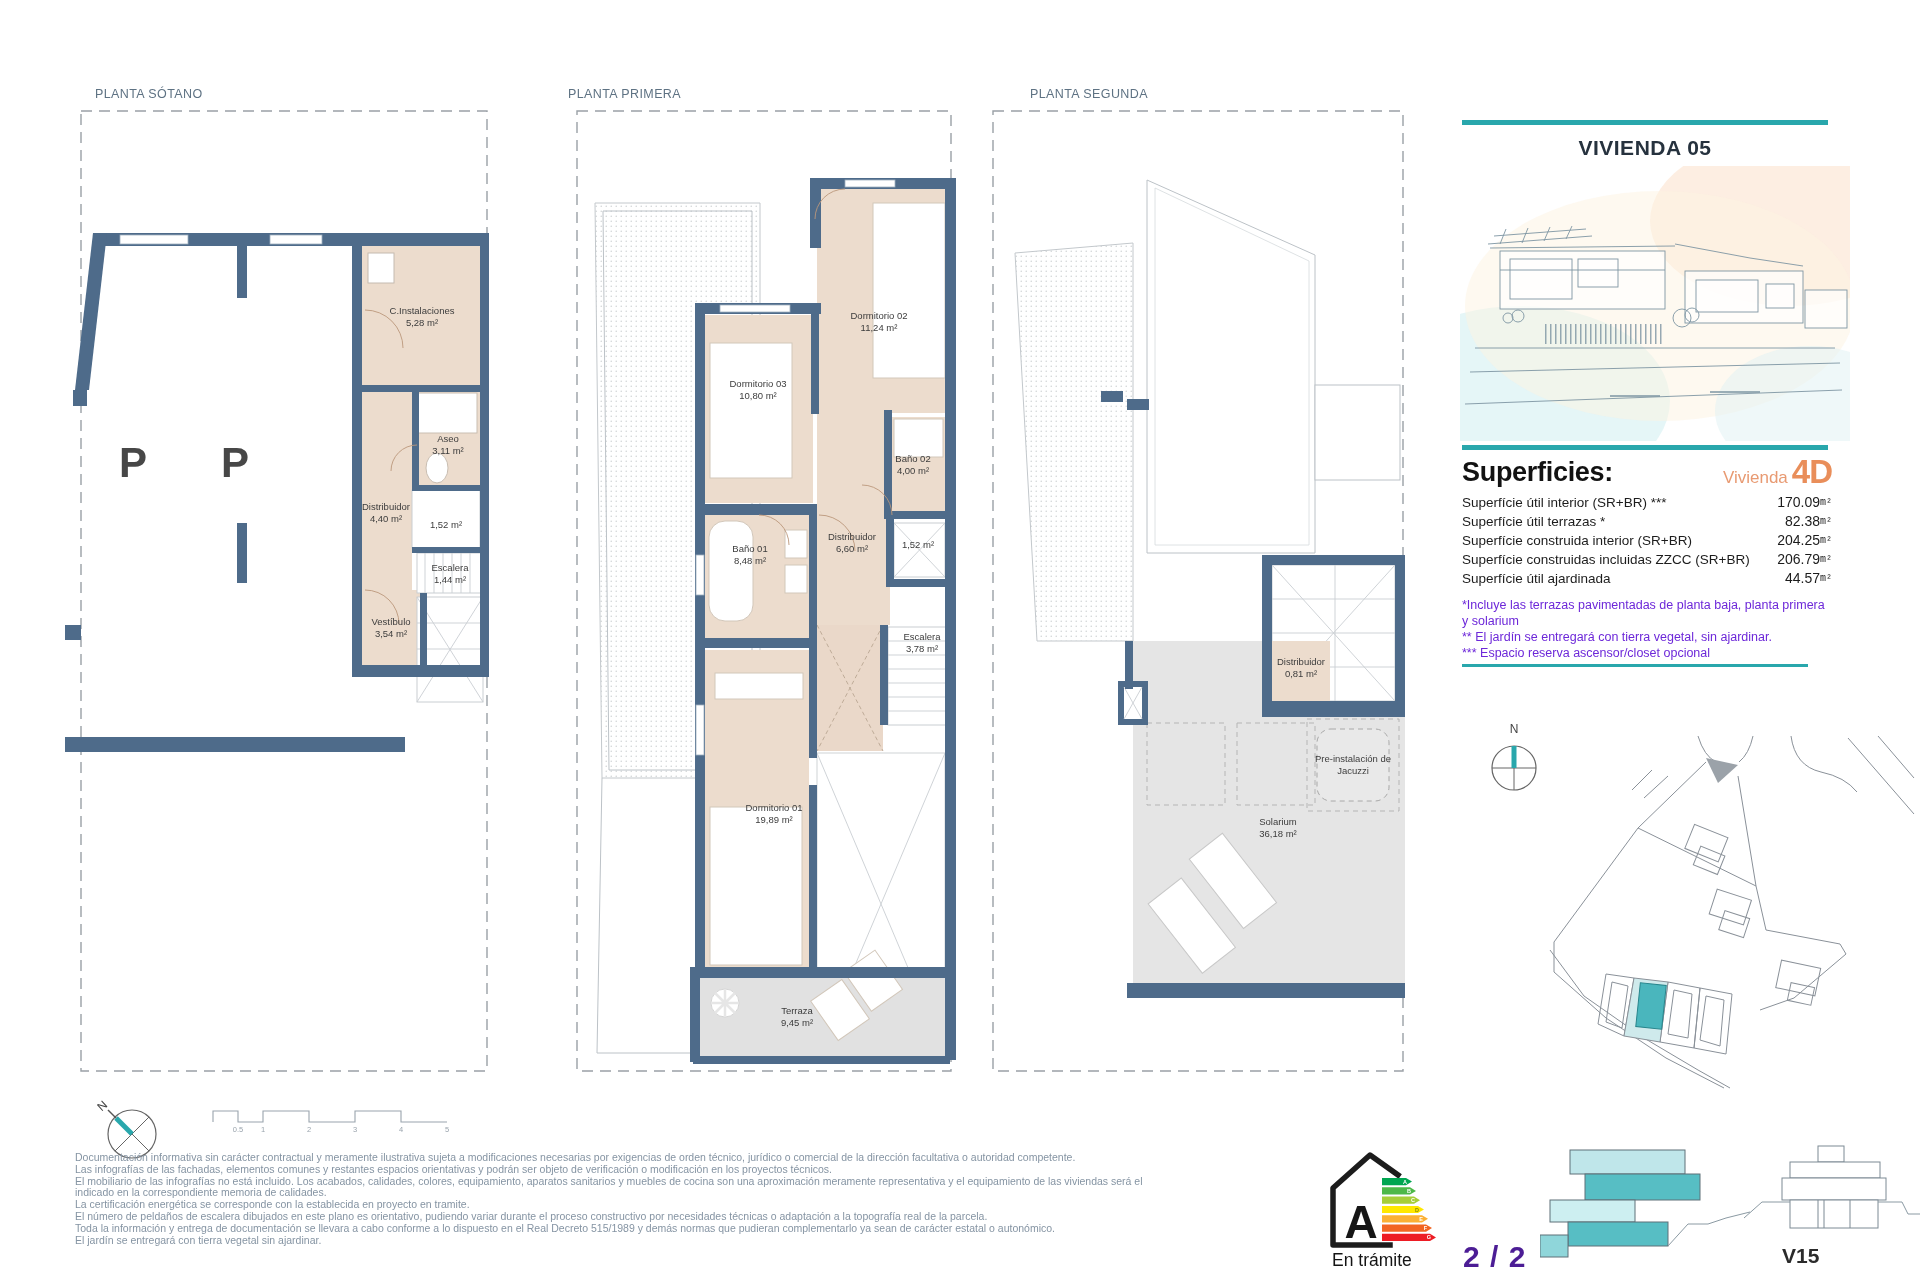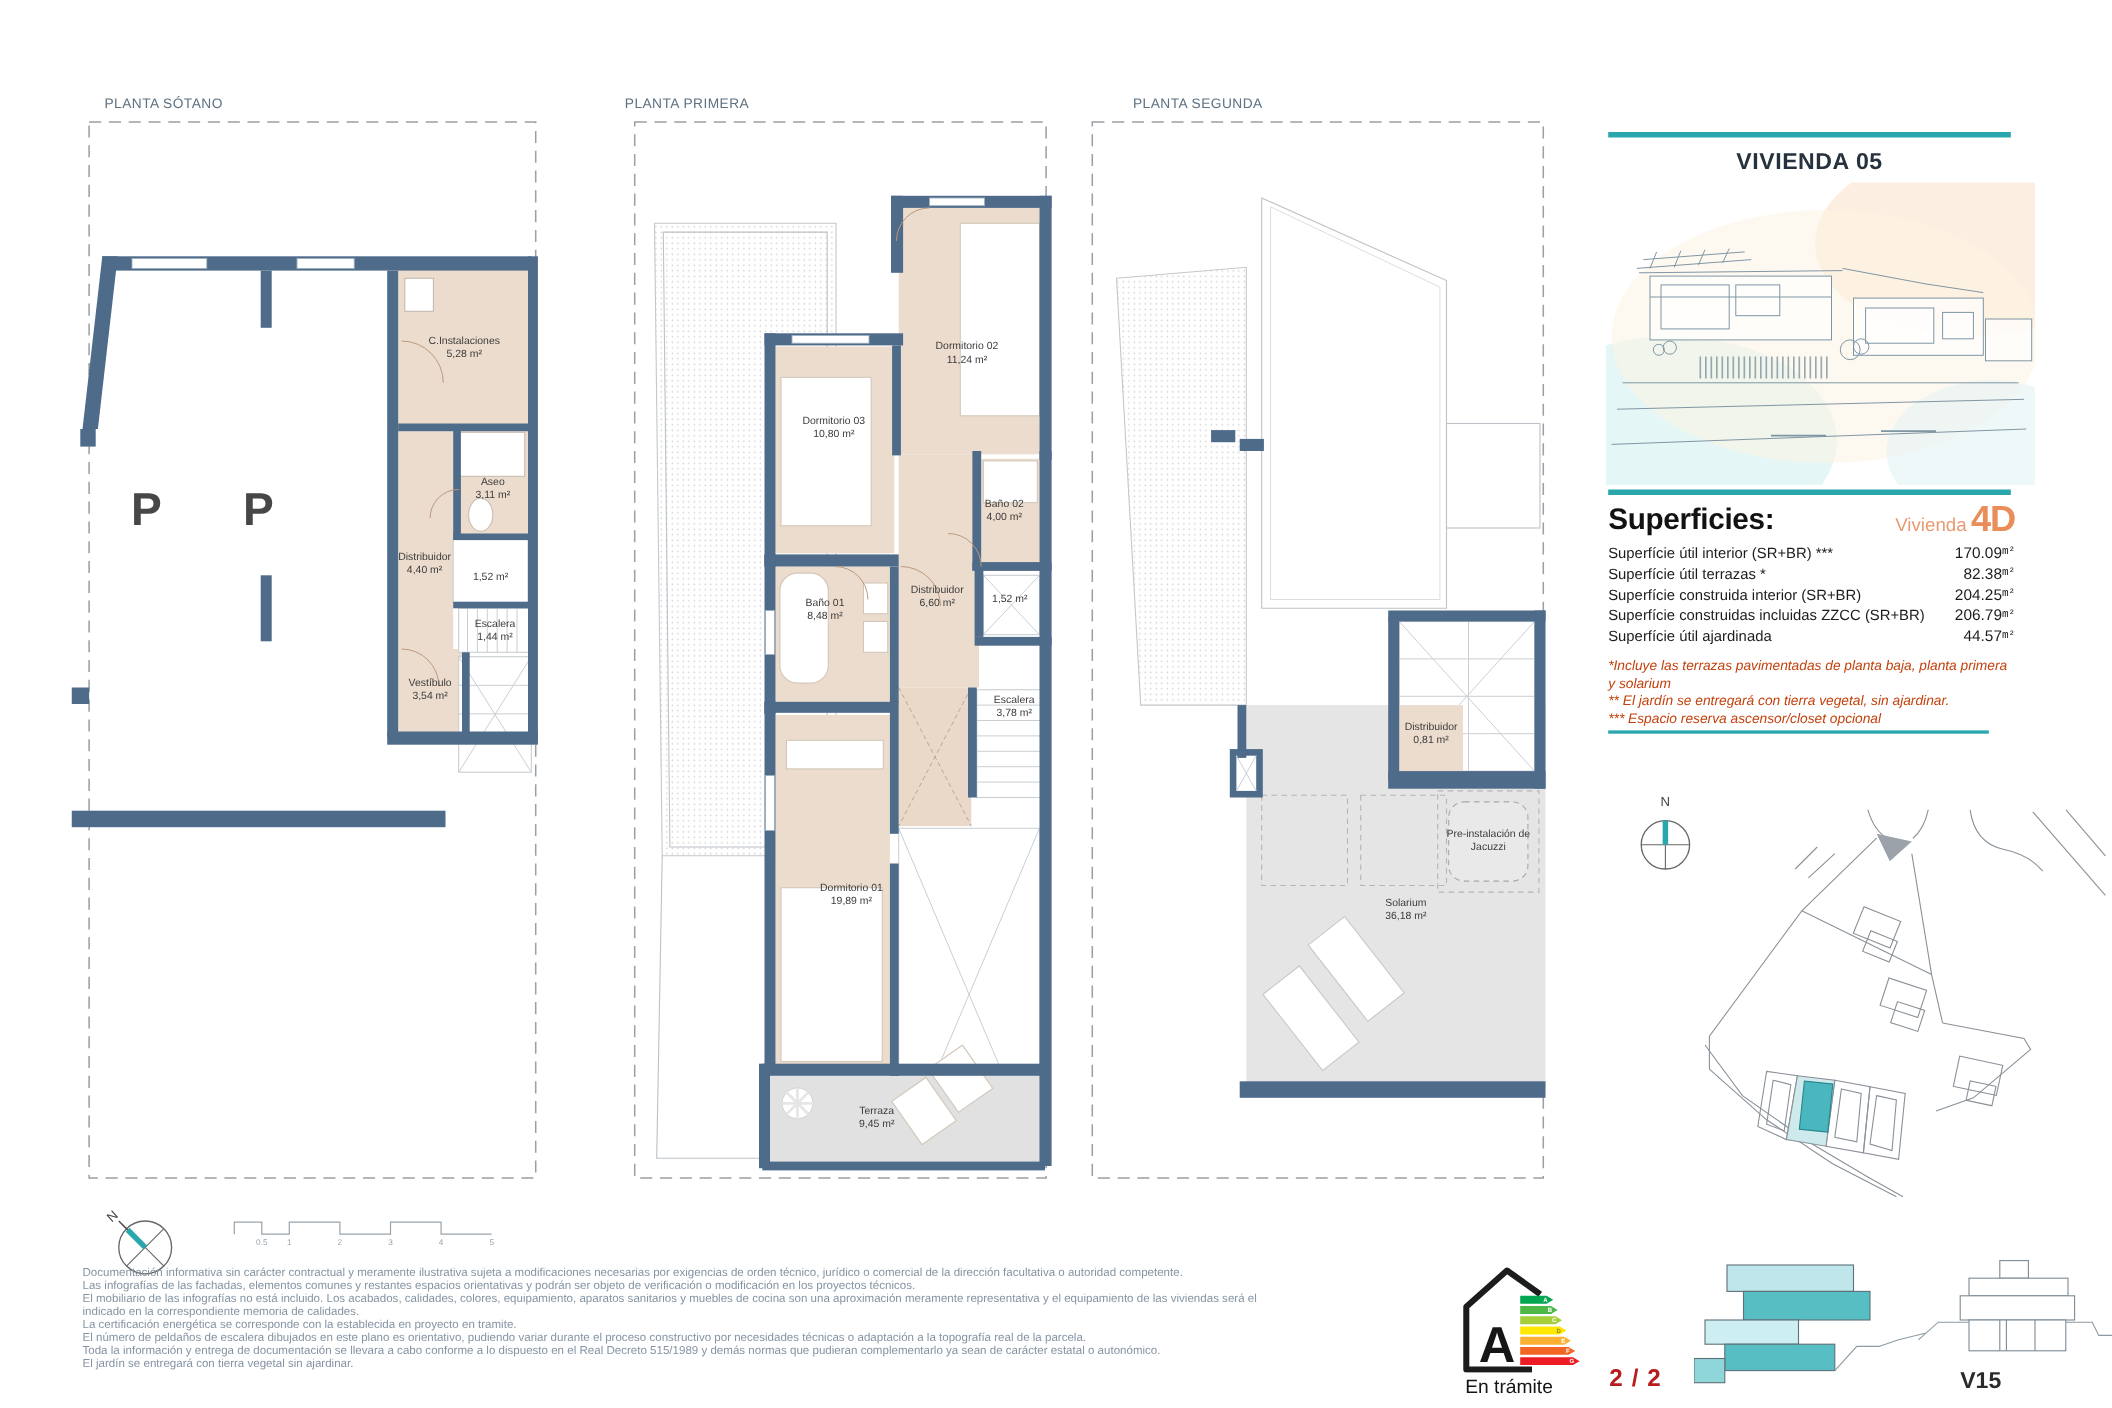--- a/index.html
+++ b/index.html
@@ -20,27 +20,27 @@
              color:#26323e;letter-spacing:.5px;}
   .sup{position:absolute;left:1462px;top:457px;width:370px;}
   .sup-head{display:flex;align-items:flex-end;justify-content:space-between;margin-bottom:5px;}
   .sup-heading{font-size:27px;font-weight:bold;color:#121212;letter-spacing:-.3px;text-align:center;}
   .viv-label{font-size:17px;color:#e89a72;}
   .viv-type{font-size:33px;font-weight:bold;color:#e98e5a;letter-spacing:-1px;line-height:.8;}
   .sup-row{display:flex;justify-content:space-between;align-items:flex-start;font-size:13.5px;
            color:#1c1c1c;line-height:19px;}
   .sup-row .v{font-size:14px;}
   .sup-row .u{font-size:10px;vertical-align:top;font-family:Liberation Mono, monospace;}
-  .sup-notes{margin-top:9px;font-size:12.5px;color:#c2410c;line-height:16px;font-style:italic;}
+  .sup-notes{margin-top:9px;font-size:12.5px;color:#6d28d9;line-height:16px;}
   .sup-note{margin:0;}
   .sup-underline{margin-top:3px;width:346px;height:2.5px;background:#29a7ac;}
   .disc{position:absolute;left:75px;top:1152px;font-size:10.5px;line-height:11.8px;color:#8594a3;
         white-space:nowrap;}
   .en-tramite{position:absolute;left:1332px;top:1250px;font-size:17.5px;color:#141414;}
-  .page-ind{position:absolute;left:1463px;top:1240px;font-size:22px;font-weight:bold;color:#b91c1c;letter-spacing:1px;}
+  .page-ind{position:absolute;left:1463px;top:1240px;font-size:30px;font-weight:bold;color:#4c1d95;letter-spacing:1px;}
   .vcode{position:absolute;left:1782px;top:1244px;font-size:21px;font-weight:bold;color:#2b2b2b;}
   
   .dash{fill:none;stroke:#9aa0a6;stroke-width:1.4;stroke-dasharray:11 7;}
   .wall{fill:#4e6b8a;}
   .beige{fill:#ecdccd;}
   .furn{fill:#ffffff;stroke:#d2c7ba;stroke-width:1;}
   .thin{fill:none;stroke:#c9ced2;stroke-width:.9;}
   .thin2{fill:none;stroke:#bcc2c7;stroke-width:1;}
   .arc{fill:none;stroke:#bb977c;stroke-width:.9;}
   .mapline{fill:none;stroke:#8a9199;stroke-width:1;}

